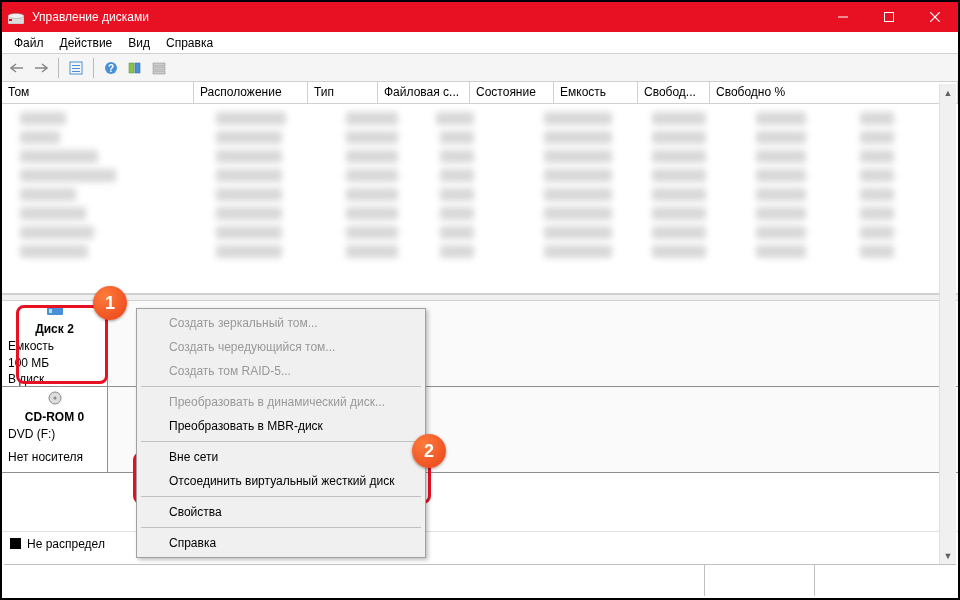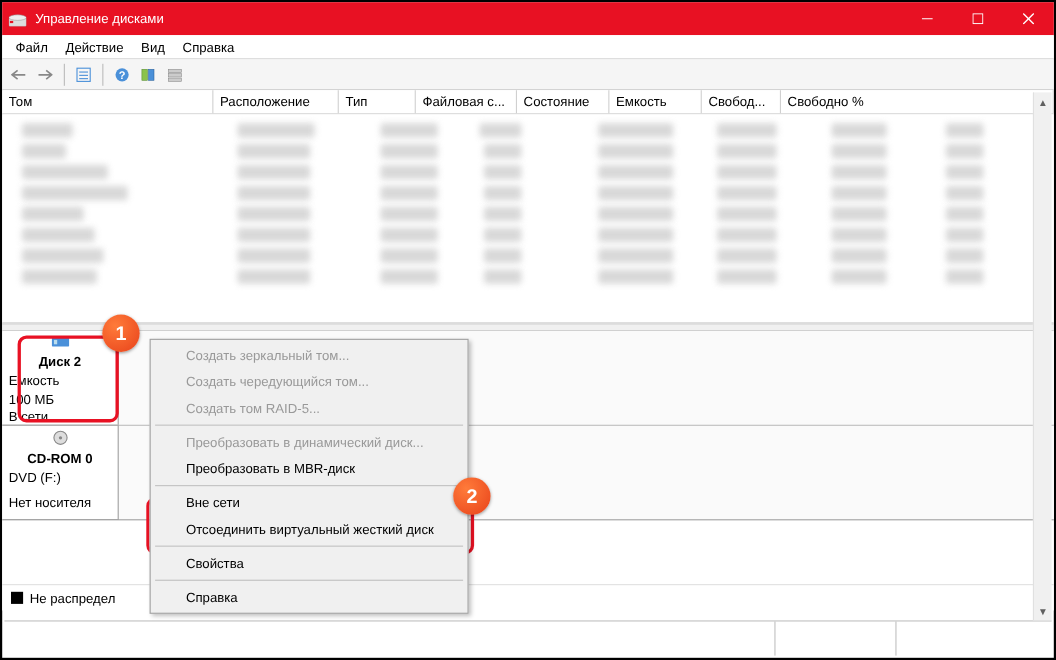--- a/index.html
+++ b/index.html
@@ -243,21 +243,21 @@
       <div class="disk-header">
         <div class="name">
           <svg width="16" height="12" viewBox="0 0 16 12">
               <rect x="0" y="2" width="16" height="8" rx="1" fill="#4a90d9"></rect>
               <rect x="2" y="4" width="3" height="4" fill="#bde"></rect>
             </svg>
           <span>Диск 2</span>
         </div>
         <div>Емкость</div>
         <div>100 МБ</div>
-        <div>В сети</div>
+        <div>В диск</div>
       </div>
       <div class="disk-body"></div>
     </div>
     <div class="disk-row">
       <div class="disk-header">
         <div class="name">
           <svg width="14" height="14" viewBox="0 0 14 14">
               <circle cx="7" cy="7" r="6" fill="#ddd" stroke="#888"></circle>
               <circle cx="7" cy="7" r="1.5" fill="#888"></circle>
             </svg>

